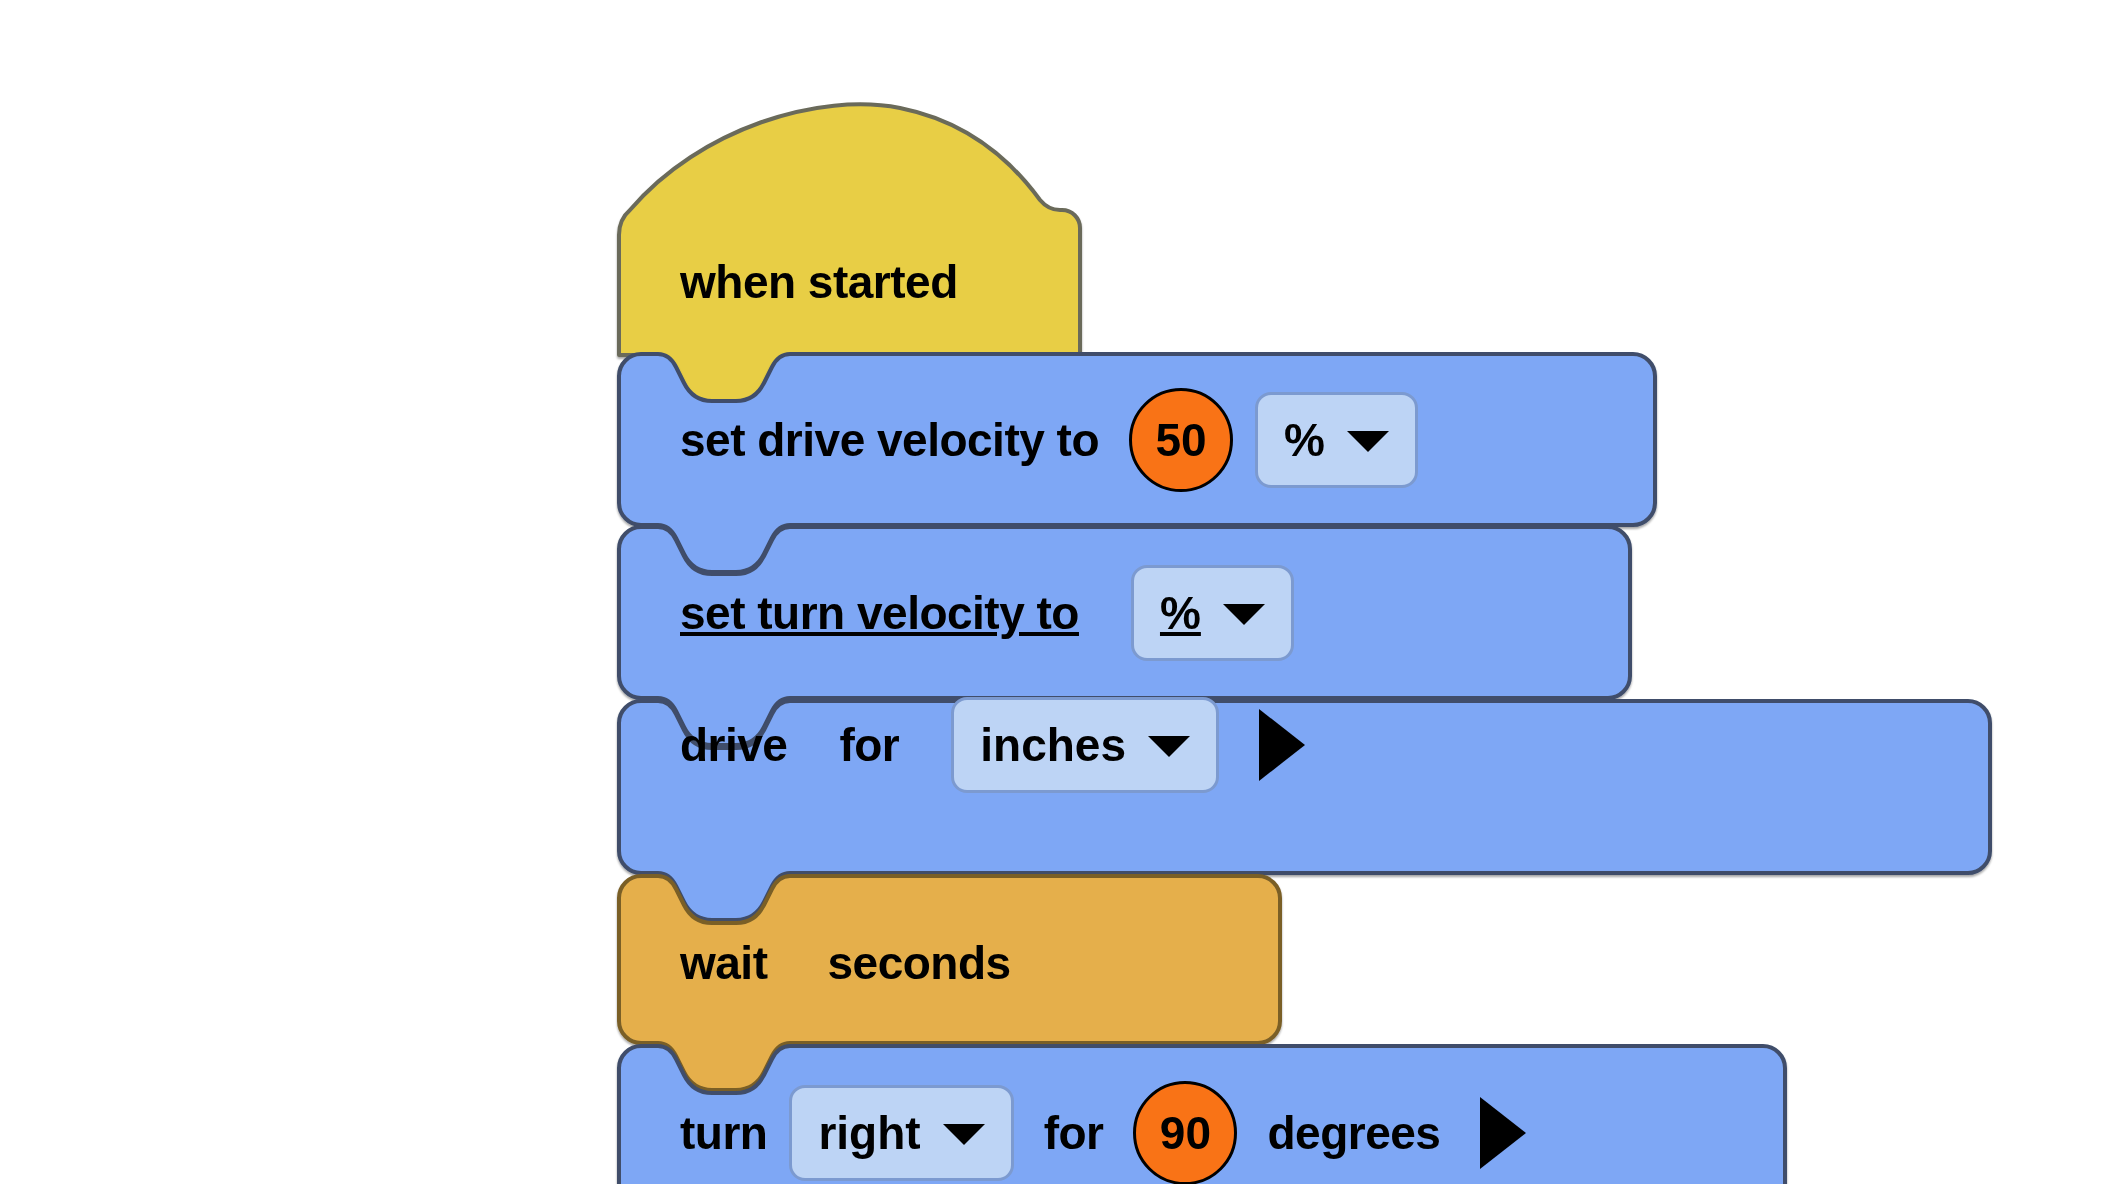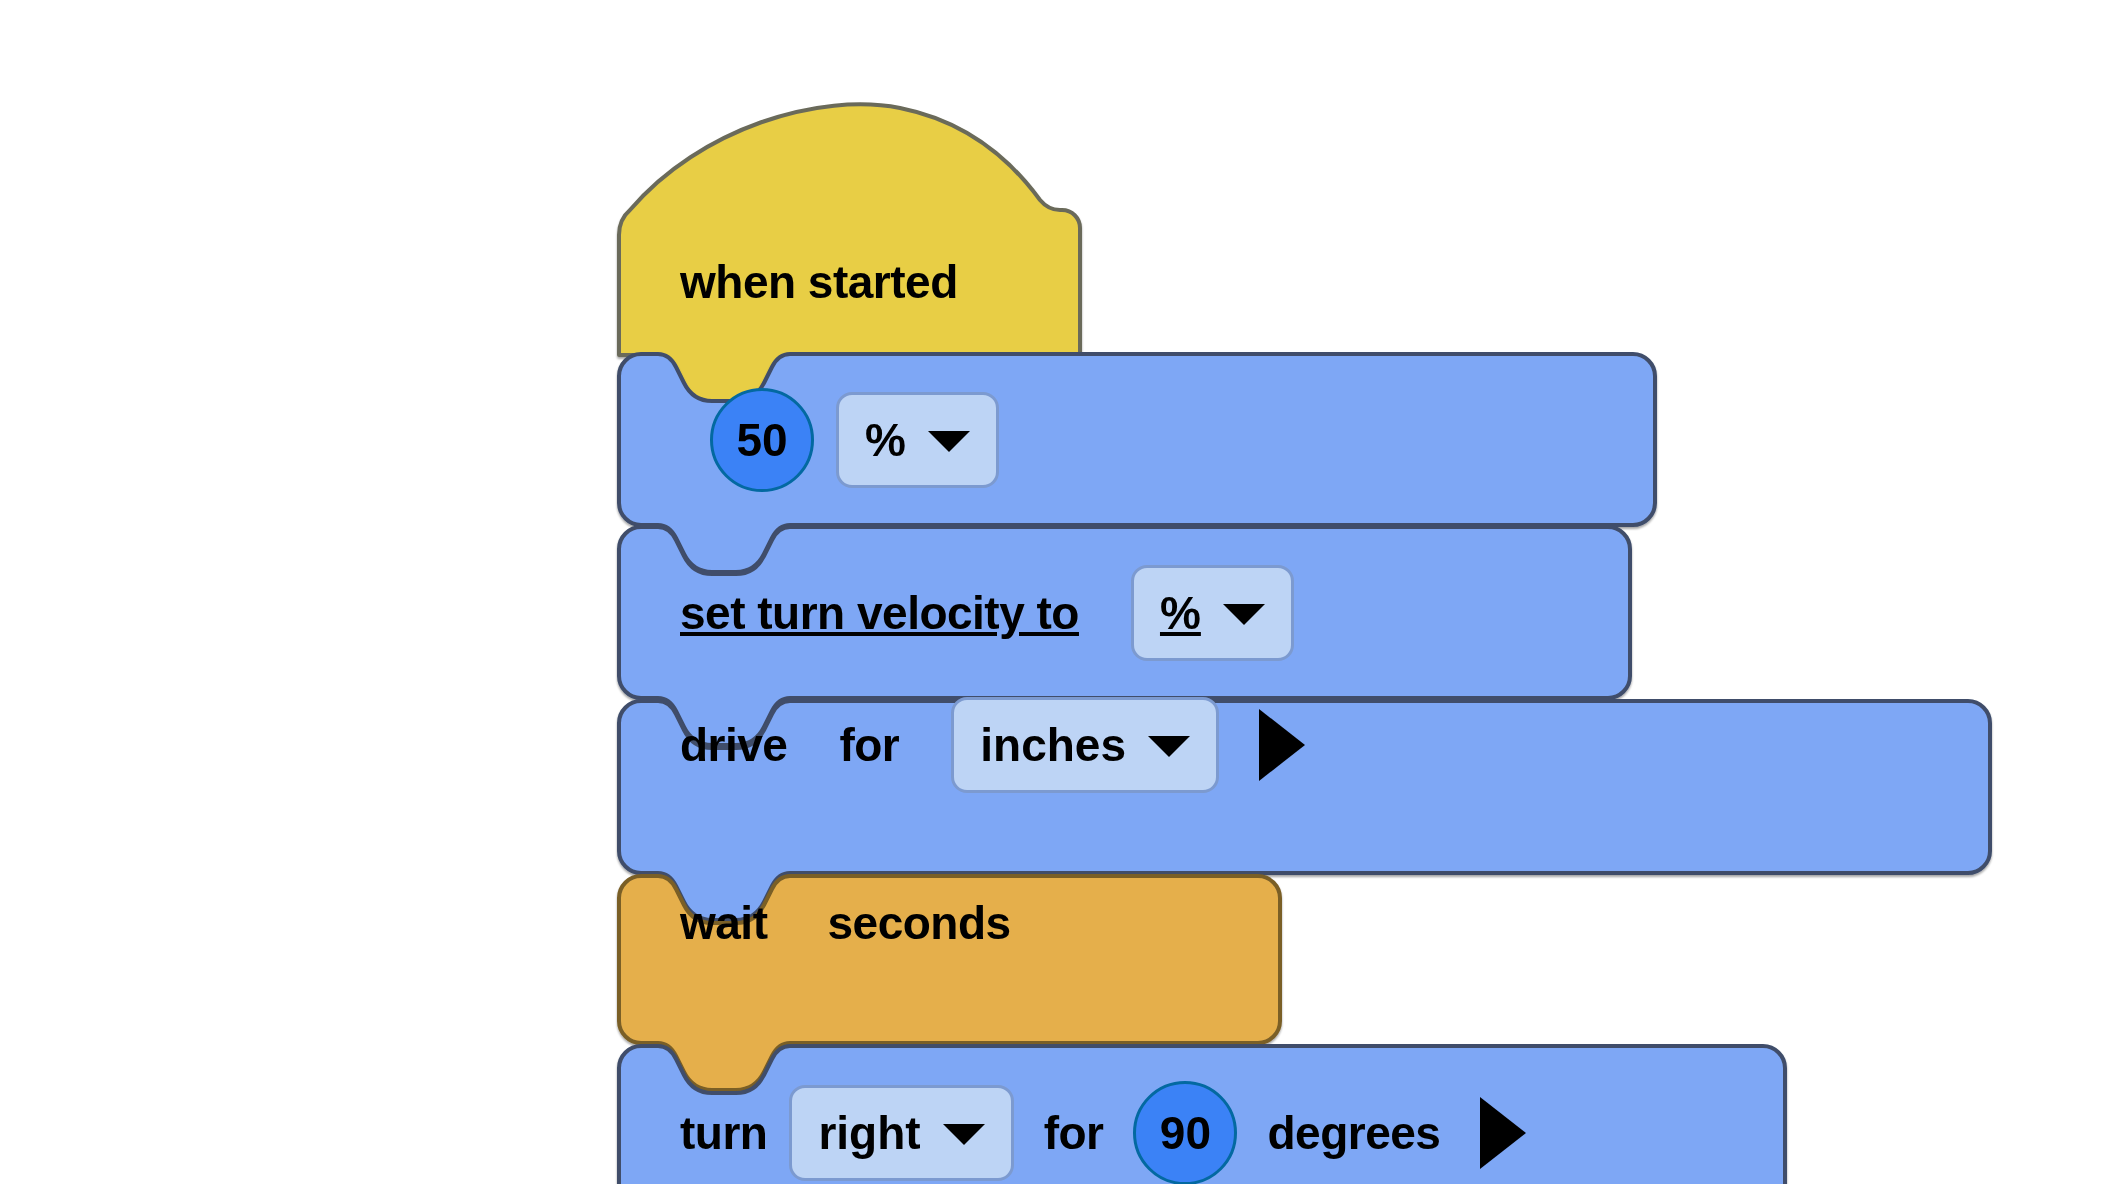--- a/index.html
+++ b/index.html
@@ -41,22 +41,22 @@
     font-size: 46px;
     color: #000000;
     letter-spacing: -0.5px;
     line-height: 1;
   }
   
   .num-field {
     display: inline-flex;
     align-items: center;
     justify-content: center;
-    background: #3b82f6;
-    border: 3px solid #0369a1;
+    background: #f97316;
+    border: 3px solid #000000;
     border-radius: 999px;
     height: 104px;
     min-width: 104px;
     padding: 0 18px;
     box-sizing: border-box;
     font-family: "Liberation Sans", sans-serif;
     font-weight: bold;
     font-size: 46px;
     color: #000000;
   }
@@ -250,20 +250,21 @@
          L 1785 1190
          L 619 1190
          Z" fill="#7EA7F5" stroke="#3f4e6b" stroke-width="4" stroke-linejoin="round" filter="url(#blkshadow)"></path>
   </svg>
 
   <div class="block-row" style="left:680px; top:250px; height:64px;">
     <span class="blk-label">when started</span>
   </div>
 
   <div class="block-row" style="left:680px; top:385px; height:110px;">
+    <span class="blk-label">set drive velocity to</span>
     <span class="gap-md"></span>
     <span class="num-field">50</span>
     <span class="gap-sm"></span>
     <span class="dd-field">
       <span>%</span>
       <span class="dd-caret"></span>
     </span>
   </div>
 
   <div class="block-row" style="left:680px; top:558px; height:110px;text-decoration:underline;">
@@ -284,21 +285,21 @@
     <span class="gap-md"></span>
     <span class="gap-sm"></span>
     <span class="dd-field">
       <span>inches</span>
       <span class="dd-caret"></span>
     </span>
     <span class="gap-lg"></span>
     <span class="play-tri"></span>
   </div>
 
-  <div class="block-row" style="left:680px; top:868px; height:110px;">
+  <div class="block-row" style="left:680px; top:908px; height:110px;">
     <span class="blk-label">wait</span>
     <span class="gap-md"></span>
     <span class="gap-md"></span>
     <span class="blk-label">seconds</span>
   </div>
 
   <div class="block-row" style="left:680px; top:1078px; height:110px;">
     <span class="blk-label">turn</span>
     <span class="gap-sm"></span>
     <span class="dd-field">

